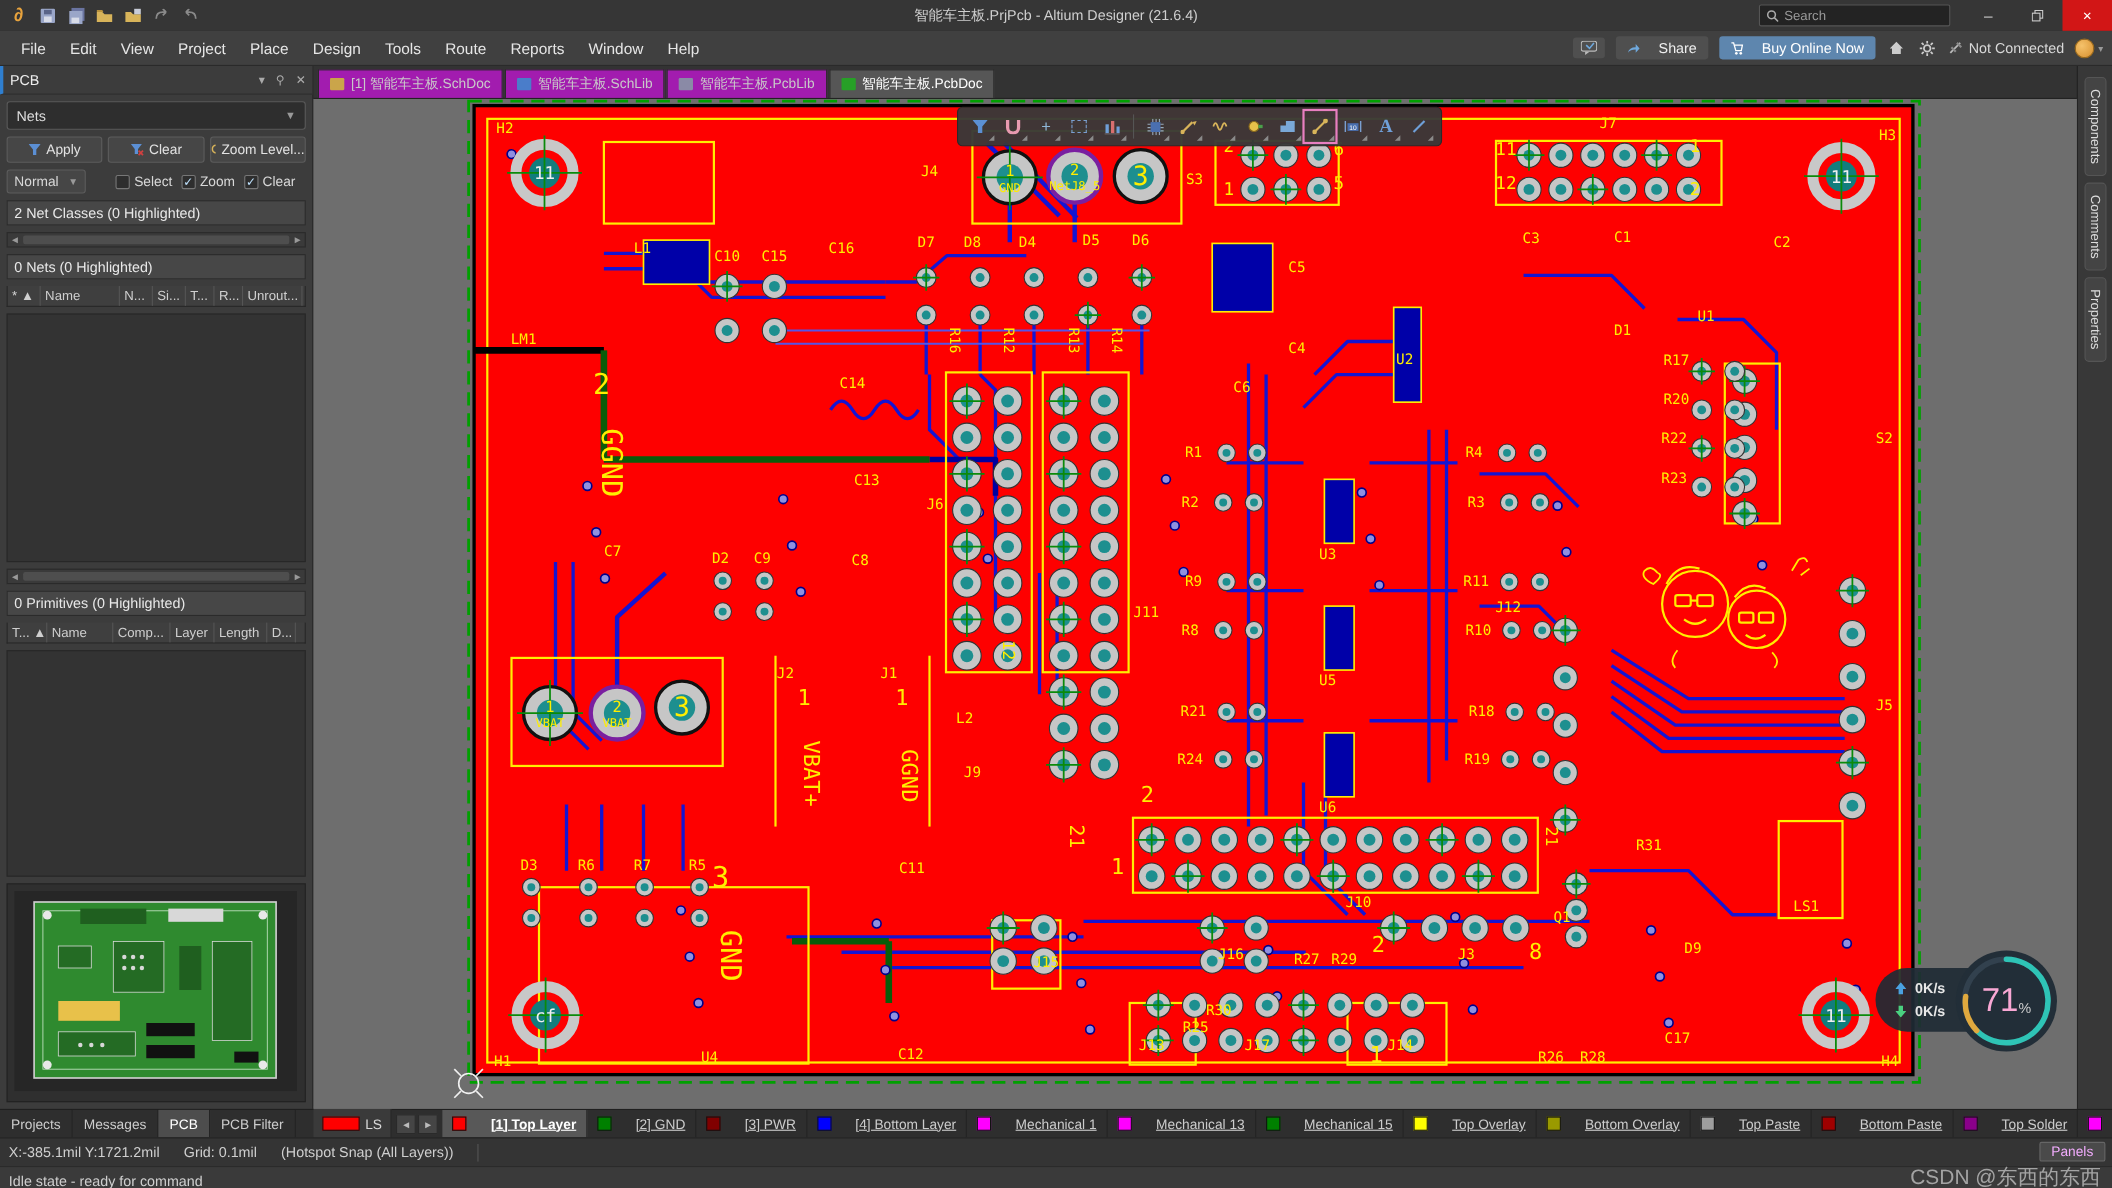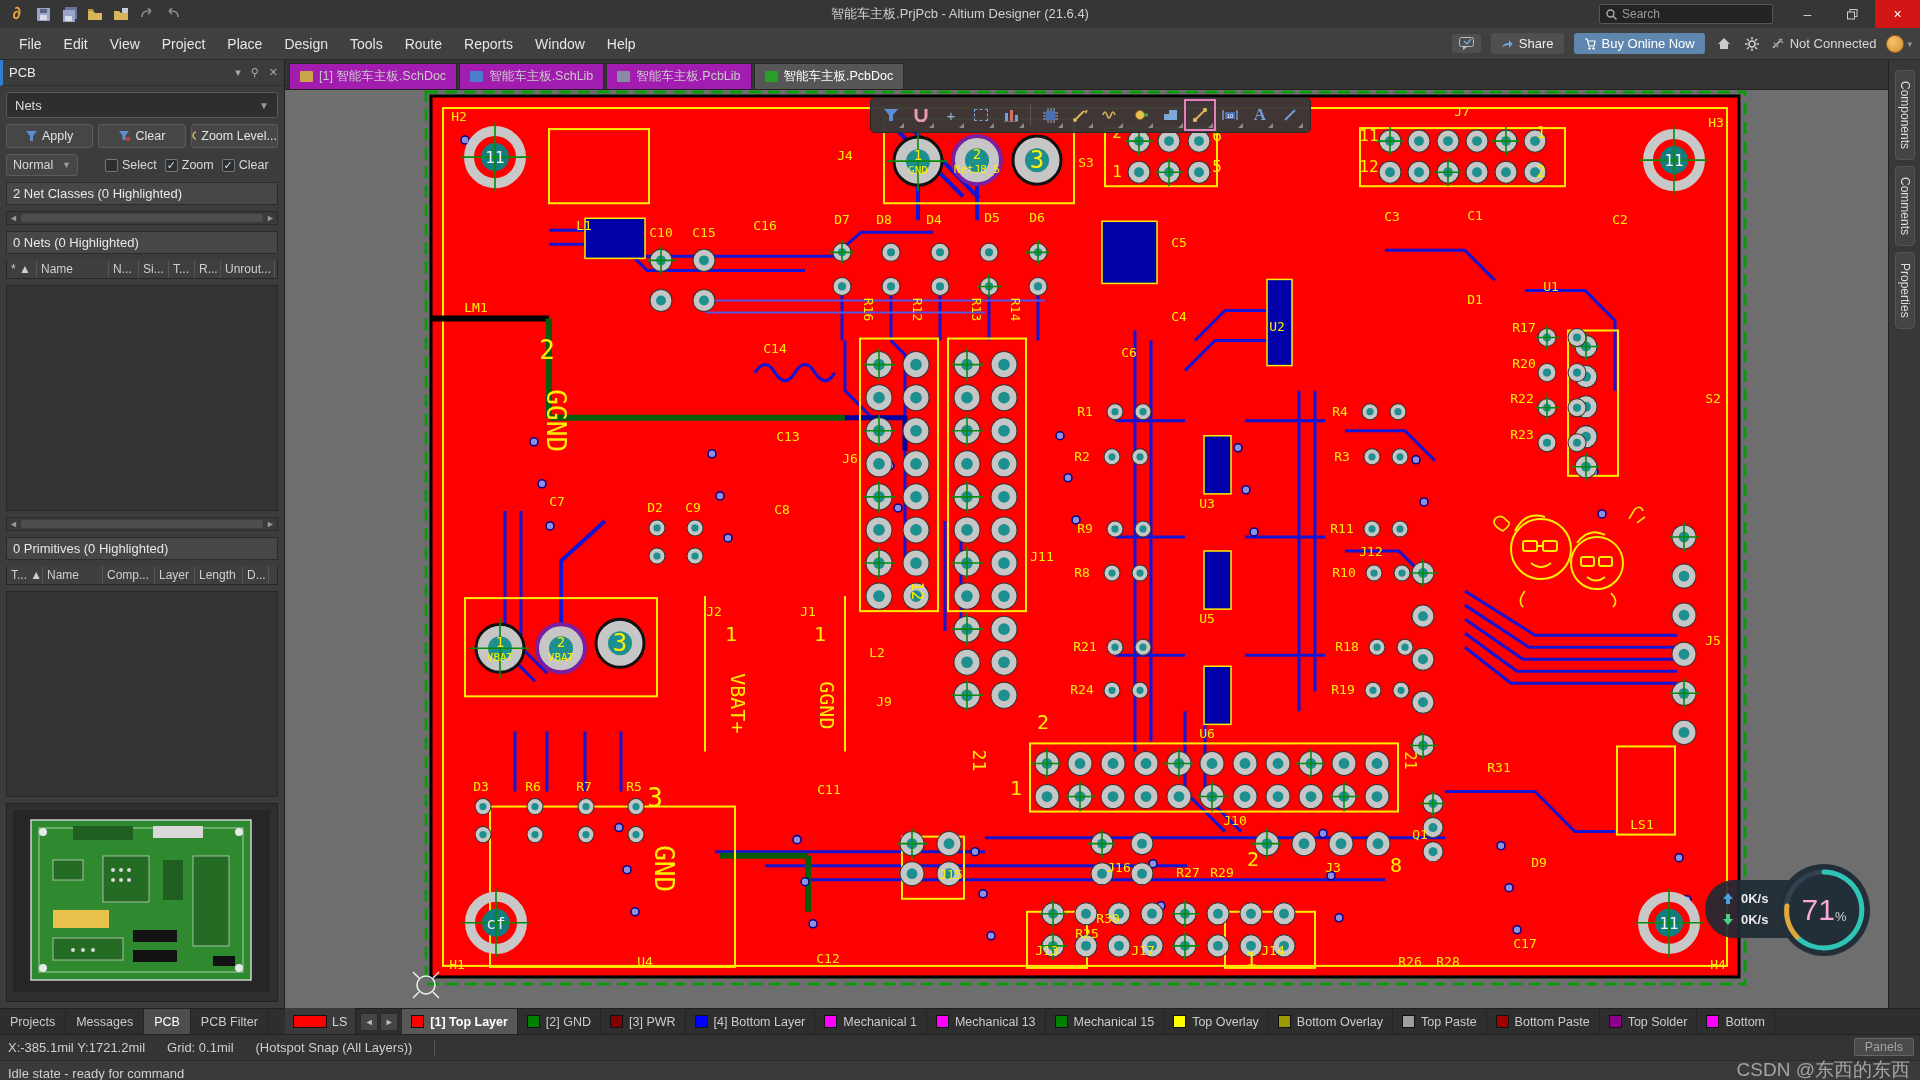--- a/index.html
+++ b/index.html
@@ -12,21 +12,21 @@
   #app-title { position:absolute; left:0; right:0; text-align:center; font-size:13px; color:#cfcfcf; pointer-events:none; }
   #search-box { margin-left:auto; width:174px; height:20px; background:#232323; border:1px solid #555;
     border-radius:2px; display:flex; align-items:center; gap:5px; padding:0 6px; color:#9a9a9a; font-size:12px; }
   .winbtn { width:45px; height:28px; display:flex; align-items:center; justify-content:center; color:#ccc; font-size:14px; }
   .winbtn.close { background:#d21616; color:#fff; }
   
   #menubar { height:32px; background:#404040; display:flex; align-items:center; border-bottom:1px solid #2a2a2a; }
   #menu-items { display:flex; gap:4px; padding-left:10px; }
   .menu-item { padding:4px 9px; font-size:14px; color:#e6e6e6; border-radius:2px; }
   #menu-right { margin-left:auto; display:flex; align-items:center; gap:10px; padding-right:8px; font-size:13px; }
-  .mr-btn { background:#4f4f4f; border-radius:3px; padding:3px 10px; display:flex; gap:6px; align-items:center; color:#eee; }
+  .mr-btn { background:#4f4f4f; border-radius:3px; padding:3px 10px; display:flex; gap:17px; align-items:center; color:#eee; }
   .mr-buy { background:#5e86ae; color:#fff; }
   .mr-ic { width:18px; height:18px; display:flex; align-items:center; justify-content:center; }
   #avatar { width:18px; height:18px; border-radius:50%; background:radial-gradient(circle at 35% 35%, #f5c26b, #d78f2e); border:1px solid #9a6a1e; }
   
   #main { display:flex; height:948px; }
   #left-panel { width:285px; background:#3c3c3c; border-right:1px solid #222; display:flex; flex-direction:column; font-size:13px; }
   .lp-header { height:26px; background:#3c3c3c; border-left:3px solid #2f7fd0; display:flex; align-items:center; padding:0 6px; font-size:13px; color:#eee; border-bottom:1px solid #2e2e2e; }
   .lp-header .sp { margin-left:auto; display:flex; gap:10px; color:#aaa; font-size:11px; }
   .lp-body { flex:1; display:flex; flex-direction:column; padding:6px; gap:6px; min-height:0; }
   .lp-select { height:26px; background:#2e2e2e; border:1px solid #5a5a5a; border-radius:3px; display:flex; align-items:center; padding:0 8px; color:#ddd; }
@@ -69,26 +69,26 @@
   .rtab { writing-mode:vertical-rl; background:#444444; border:1px solid #555; border-radius:4px; padding:10px 2px; font-size:12px; color:#ddd; }
   
   #layerbar { height:26px; background:#2e2e2e; display:flex; align-items:center; font-size:12.5px; border-top:1px solid #1f1f1f; }
   #panel-tabs { width:285px; display:flex; height:100%; }
   .ptab { padding:0 10px; display:flex; align-items:center; color:#ccc; border-right:1px solid #242424; }
   .ptab.active { background:#4d4d4d; color:#fff; }
   .ls-tab { display:flex; align-items:center; gap:5px; background:#3a3a3a; height:100%; padding:17px 8px; border-right:1px solid #242424; }
   .lay-arrows { display:flex; gap:2px; padding:0 4px; }
   .lay-arrow { width:18px; height:18px; background:#454545; border:1px solid #2a2a2a; color:#bbb; font-size:9px; display:flex; align-items:center; justify-content:center; }
   #layer-tabs { display:flex; height:100%; overflow:hidden; flex:1; }
-  .ltab { display:flex; align-items:center; gap:6px; padding:0 9px; color:#ccc; border-right:1px solid #242424; white-space:nowrap; }
+  .ltab { display:flex; align-items:center; gap:22px; padding:0 9px; color:#ccc; border-right:1px solid #242424; white-space:nowrap;text-decoration:underline; }
   .ltab.active { background:#585858; color:#fff; font-weight:bold; }
   .sw { width:13px; height:13px; border:1px solid #111; }
   #statusbar { height:26px; background:#343434; display:flex; align-items:center; font-size:13px; color:#cfcfcf; gap:22px; padding-left:8px; position:relative; border-top:1px solid #222; }
   #statusbar .div { width:1px; height:16px; background:#555; }
-  #panels-btn { position:absolute; right:6px; top:3px; background:#4a4a4a; border:1px solid #666; border-radius:2px; padding:1px 10px; font-size:12.5px; color:#a3a3a3; }
+  #panels-btn { position:absolute; right:6px; top:3px; background:#4a4a4a; border:1px solid #666; border-radius:2px; padding:1px 10px; font-size:12.5px; color:#f0abfc; }
   #statusbar2 { height:25px; background:#3a3a3a; display:flex; align-items:center; padding-left:8px; font-size:13px; color:#cfcfcf; position:relative; border-top:1px solid #2a2a2a; }
   #watermark { position:absolute; right:10px; bottom:2px; font-size:19px; color:rgba(190,190,190,.8); }
 </style>
 </head>
 <body>
 
 <div id="titlebar">
   <div class="tb-icons">
     <span class="tb-ic" style="color:#e8a33d;font-size:17px;font-weight:bold;">∂</span>
     <span class="tb-ic">

